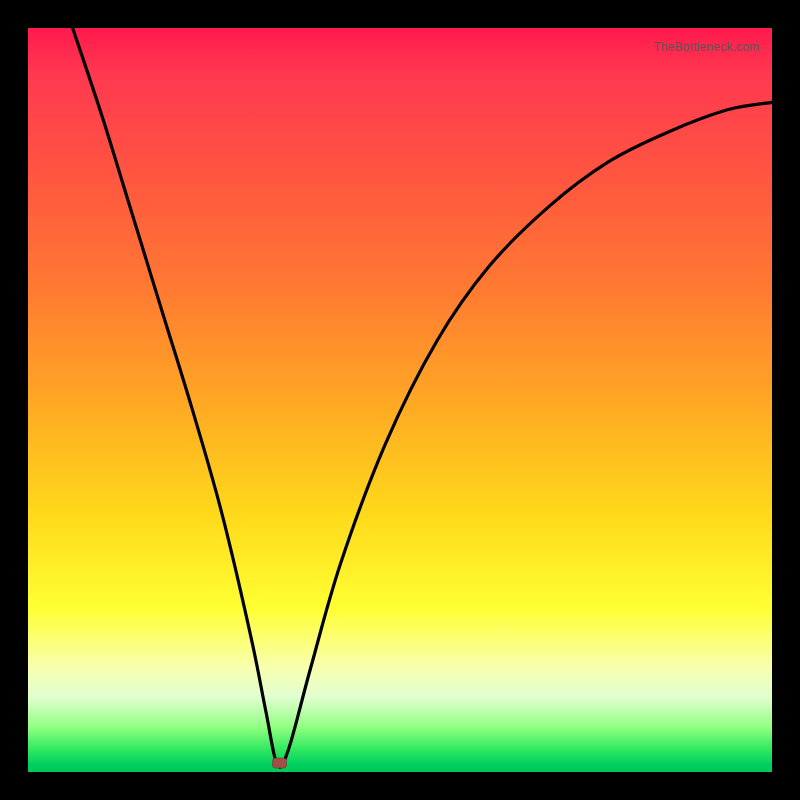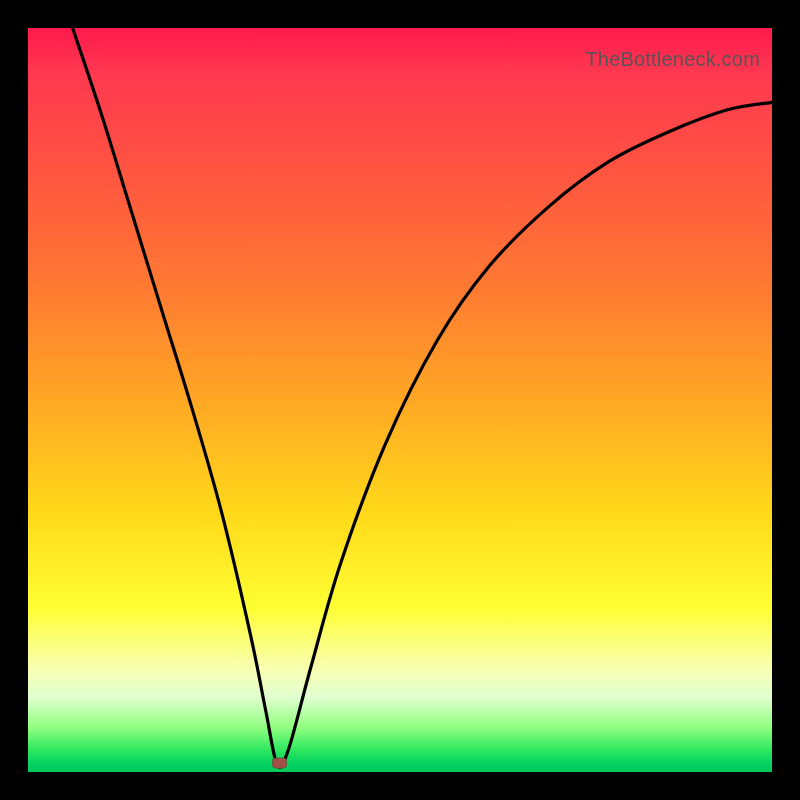--- a/index.html
+++ b/index.html
@@ -34,24 +34,24 @@
       #ffff33 78%,
       #f8ffb0 86%,
       #e0ffd0 90%,
       #90ff80 94%,
       #30e860 97%,
       #00d060 99%,
       #00c858 100%);
   }
   .watermark {
     position: absolute;
-    top: 20px;
+    top: 12px;
     right: 12px;
     color: #555;
-    font-size: 20px;
+    font-size: 12px;
     font-weight: 500;
     letter-spacing: 0.2px;
     user-select: none;
   }
   svg.curve {
     position: absolute;
     inset: 0;
     width: 100%;
     height: 100%;
     overflow: visible;

